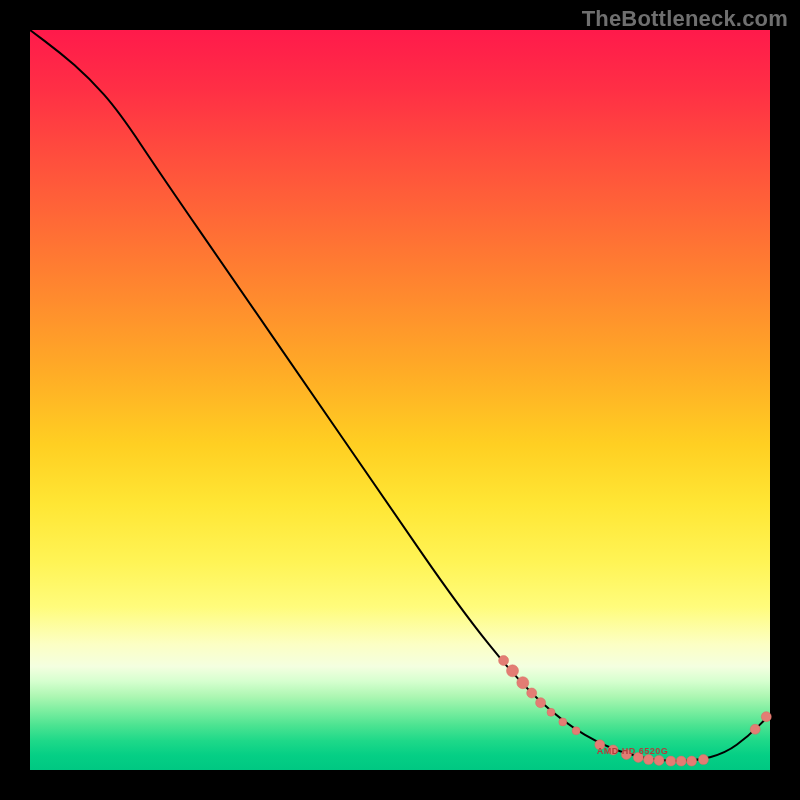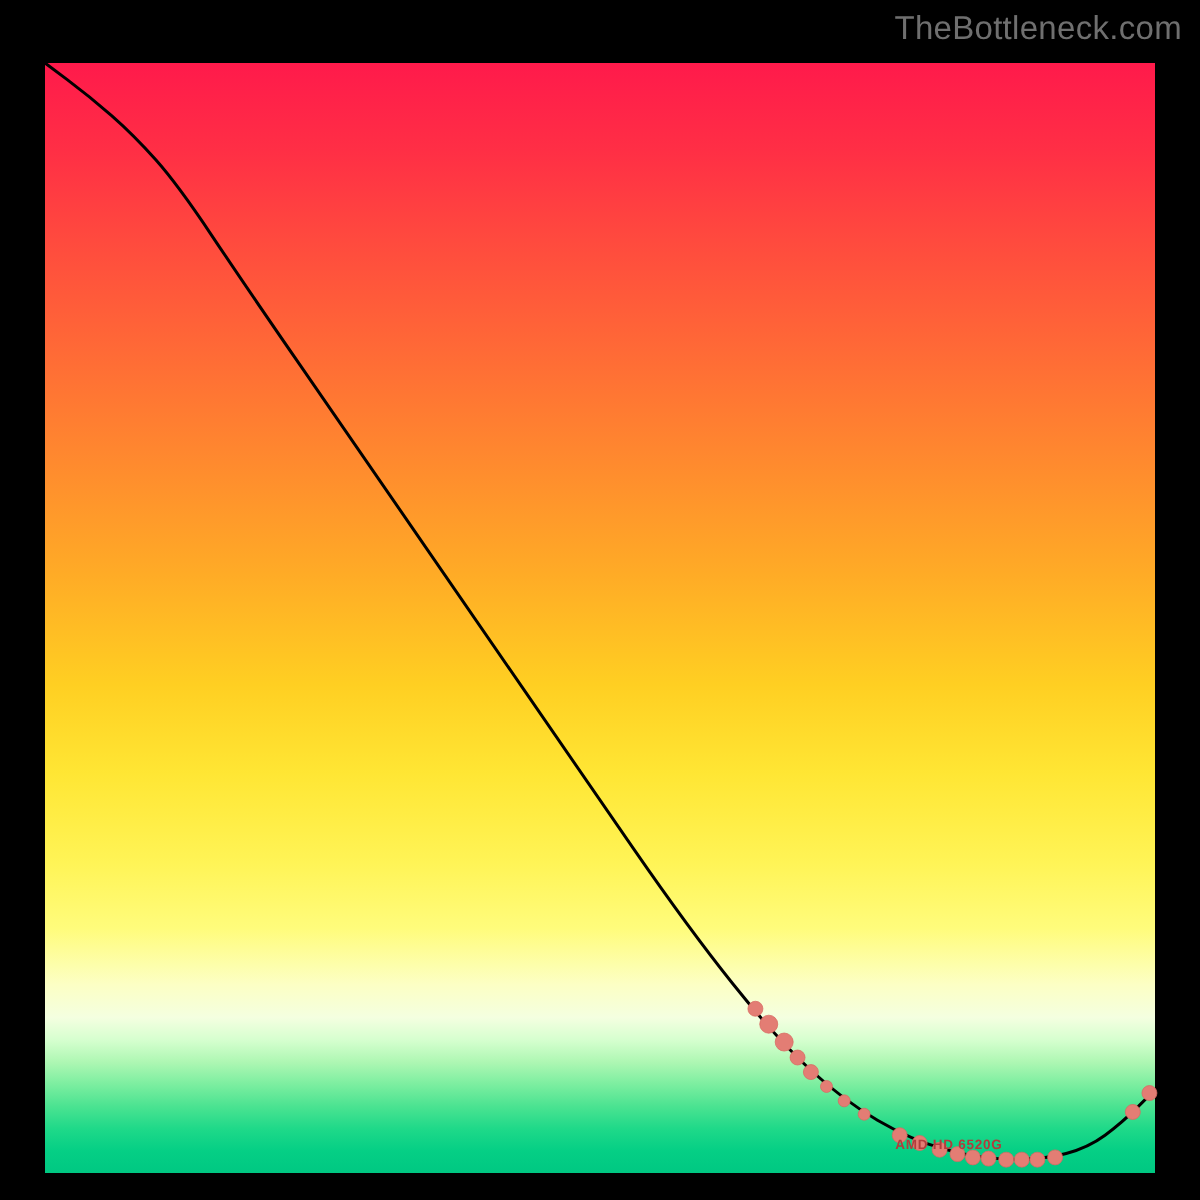--- a/index.html
+++ b/index.html
@@ -39,29 +39,28 @@
         #fcffc4 83%,
         #f4ffe0 86%,
         #d6ffcf 88%,
         #aef7b3 90%,
         #7ceea0 92%,
         #4be391 94%,
         #1fd989 96%,
         #05cf85 98%,
         #00c882 100%
       );
-    margin-top: 12px;
   }
   .watermark {
     position: absolute;
     top: 6px;
     right: 12px;
     color: #6f6f6f;
     font-size: 22px;
-    font-weight: 400;
+    font-weight: 700;
     letter-spacing: 0.2px;
     user-select: none;
   }
   svg.curve {
     position: absolute;
     left: 0;
     top: 0;
     width: 740px;
     height: 740px;
     overflow: visible;

